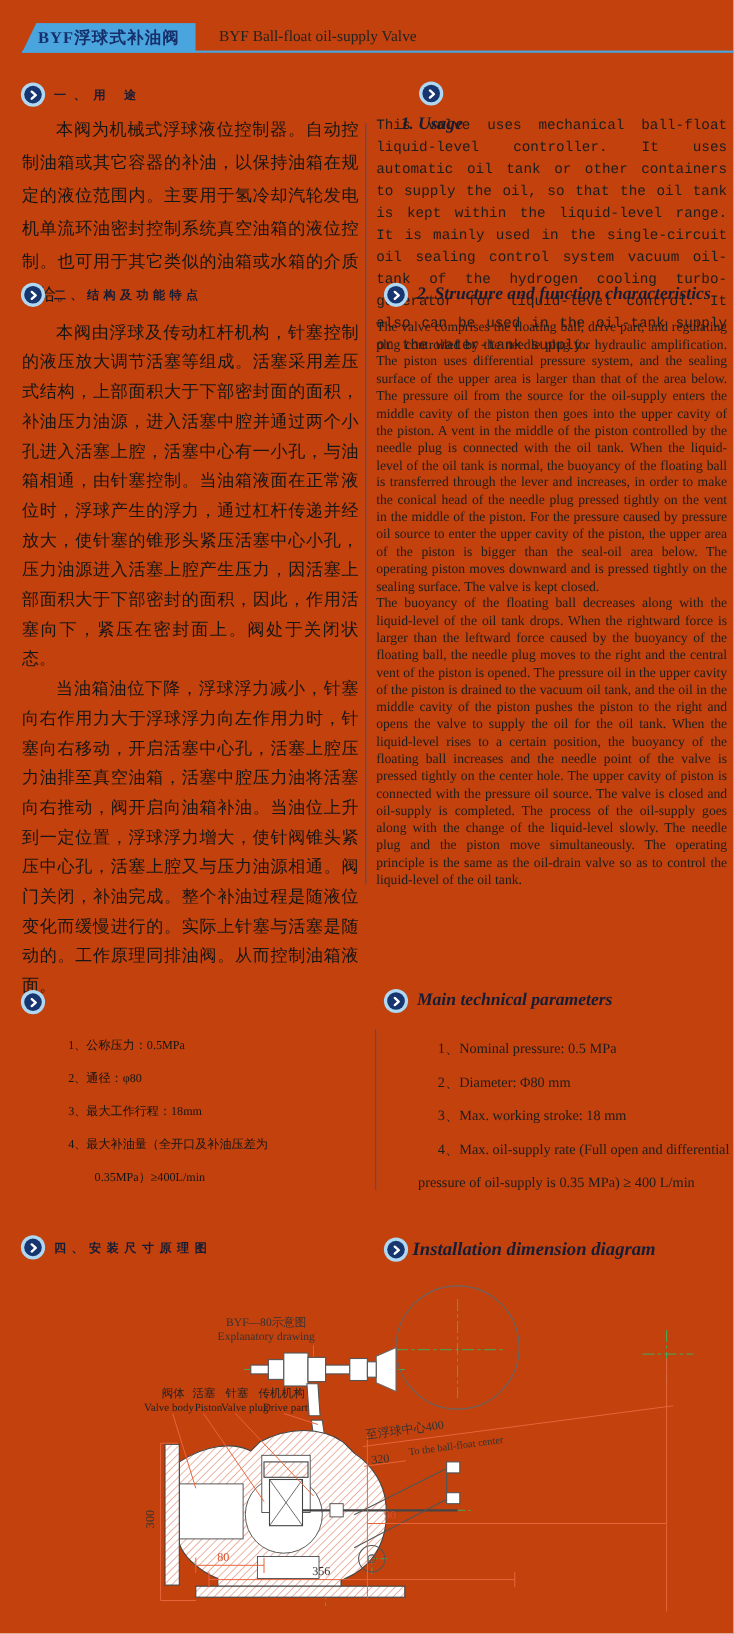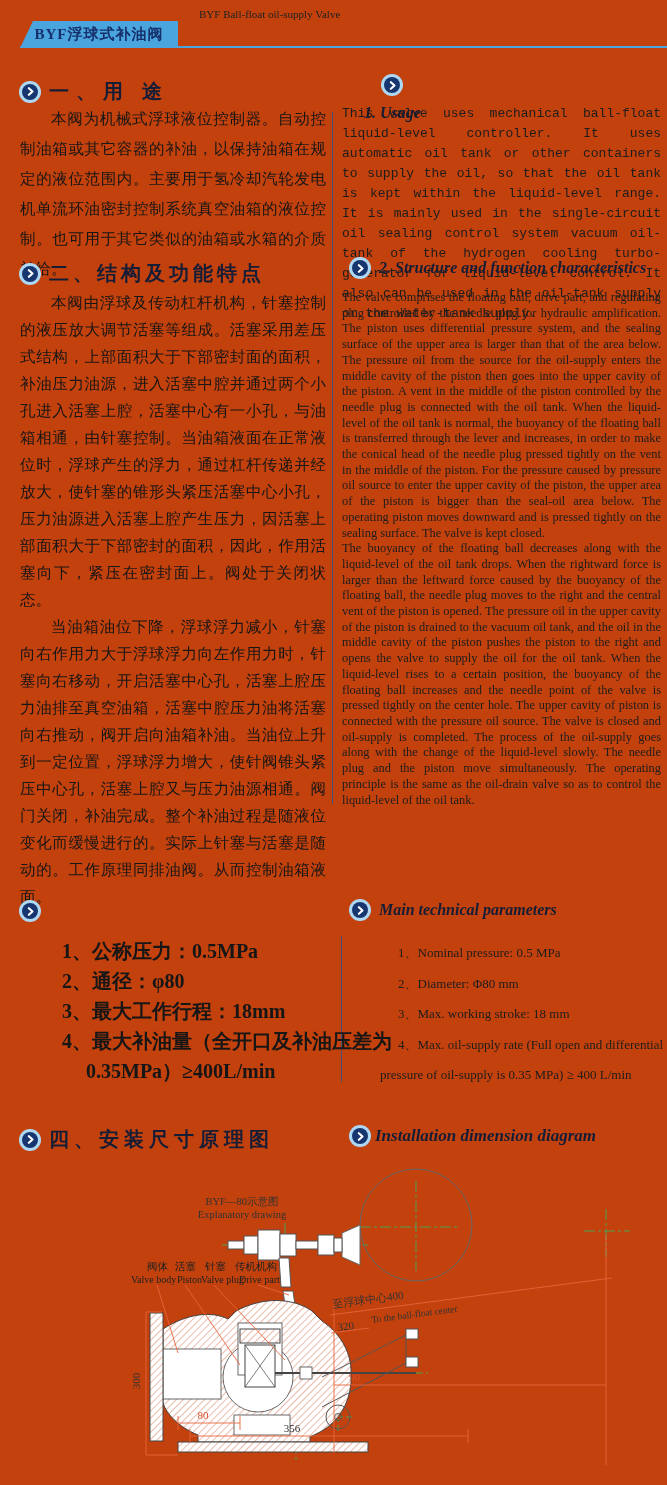--- a/index.html
+++ b/index.html
@@ -5,47 +5,47 @@
   html,body{margin:0;padding:0;background:#fff;}
   .page{position:relative;width:667px;height:1485px;background:#c2410c;overflow:hidden;
         font-family:"Liberation Serif",serif;color:#1a1a1a;}
 
   
   .badge{position:absolute;left:20px;top:21px;width:158px;height:27px;background:#4aa5de;
          clip-path:polygon(13px 0,100% 0,100% 100%,0 100%);
          display:flex;align-items:center;justify-content:center;}
   .badge-text{font-size:15px;font-weight:bold;color:#16306b;letter-spacing:1px;}
   .header-line{position:absolute;left:20px;top:46px;width:647px;height:2px;background:#4aa5de;}
-  .header-title-en{position:absolute;left:199px;top:8px;font-size:11px;color:#222;}
+  .header-title-en{position:absolute;left:199px;top:26px;font-size:14px;color:#222;}
 
   
   .section-heading{position:absolute;display:flex;align-items:center;gap:11px;}
   .arrow-icon{width:16px;height:16px;border-radius:50%;background:#17356e;
               box-shadow:0 0 0 3px #aed8f3;display:flex;align-items:center;justify-content:center;flex:none;}
   .arrow-icon svg{width:9px;height:9px;display:block;}
-  .cn-h{font-size:20px;font-weight:bold;color:#151d36;letter-spacing:7px;white-space:nowrap;}
+  .cn-h{font-size:11px;font-weight:bold;color:#151d36;letter-spacing:7px;white-space:nowrap;}
   .en-h{font-size:16px;font-weight:bold;font-style:italic;color:#151d36;white-space:nowrap;}
 
   
   .vdiv{position:absolute;width:1px;background:#44507a;}
 
   
   .cn-body{position:absolute;left:20px;width:306px;text-align:justify;color:#161616;}
   .cn-body p{margin:0;text-indent:2em;}
   #usage-cn{top:104px;font-size:15.5px;line-height:30px;}
   #structure-cn{top:289px;font-size:15.5px;line-height:27px;}
   .en-col{position:absolute;left:342px;width:319px;text-align:justify;color:#1d1d1d;}
   .en-col p{margin:0;}
   #usage-en{top:104px;font-size:13px;line-height:20px;font-family:Liberation Mono, monospace;}
   #structure-en{top:290px;font-size:12.4px;line-height:15.7px;}
 
   
   .params-list{position:absolute;}
   .param-line{white-space:nowrap;}
-  #params-cn{left:62px;top:936px;font-size:20px;line-height:30px;color:#161616;font-weight:bold;}
+  #params-cn{left:62px;top:936px;font-size:11px;line-height:30px;color:#161616;}
   #params-cn .cont{padding-left:24px;}
   #params-en{left:398px;top:938px;font-size:13px;line-height:30.5px;color:#1d1d1d;}
   #params-en .cont{margin-left:-18px;}
 
   #diagram{position:absolute;left:0;top:1165px;width:667px;height:320px;}
   text{font-family:"Liberation Serif",serif;}
 </style>
 </head>
 <body>
 

